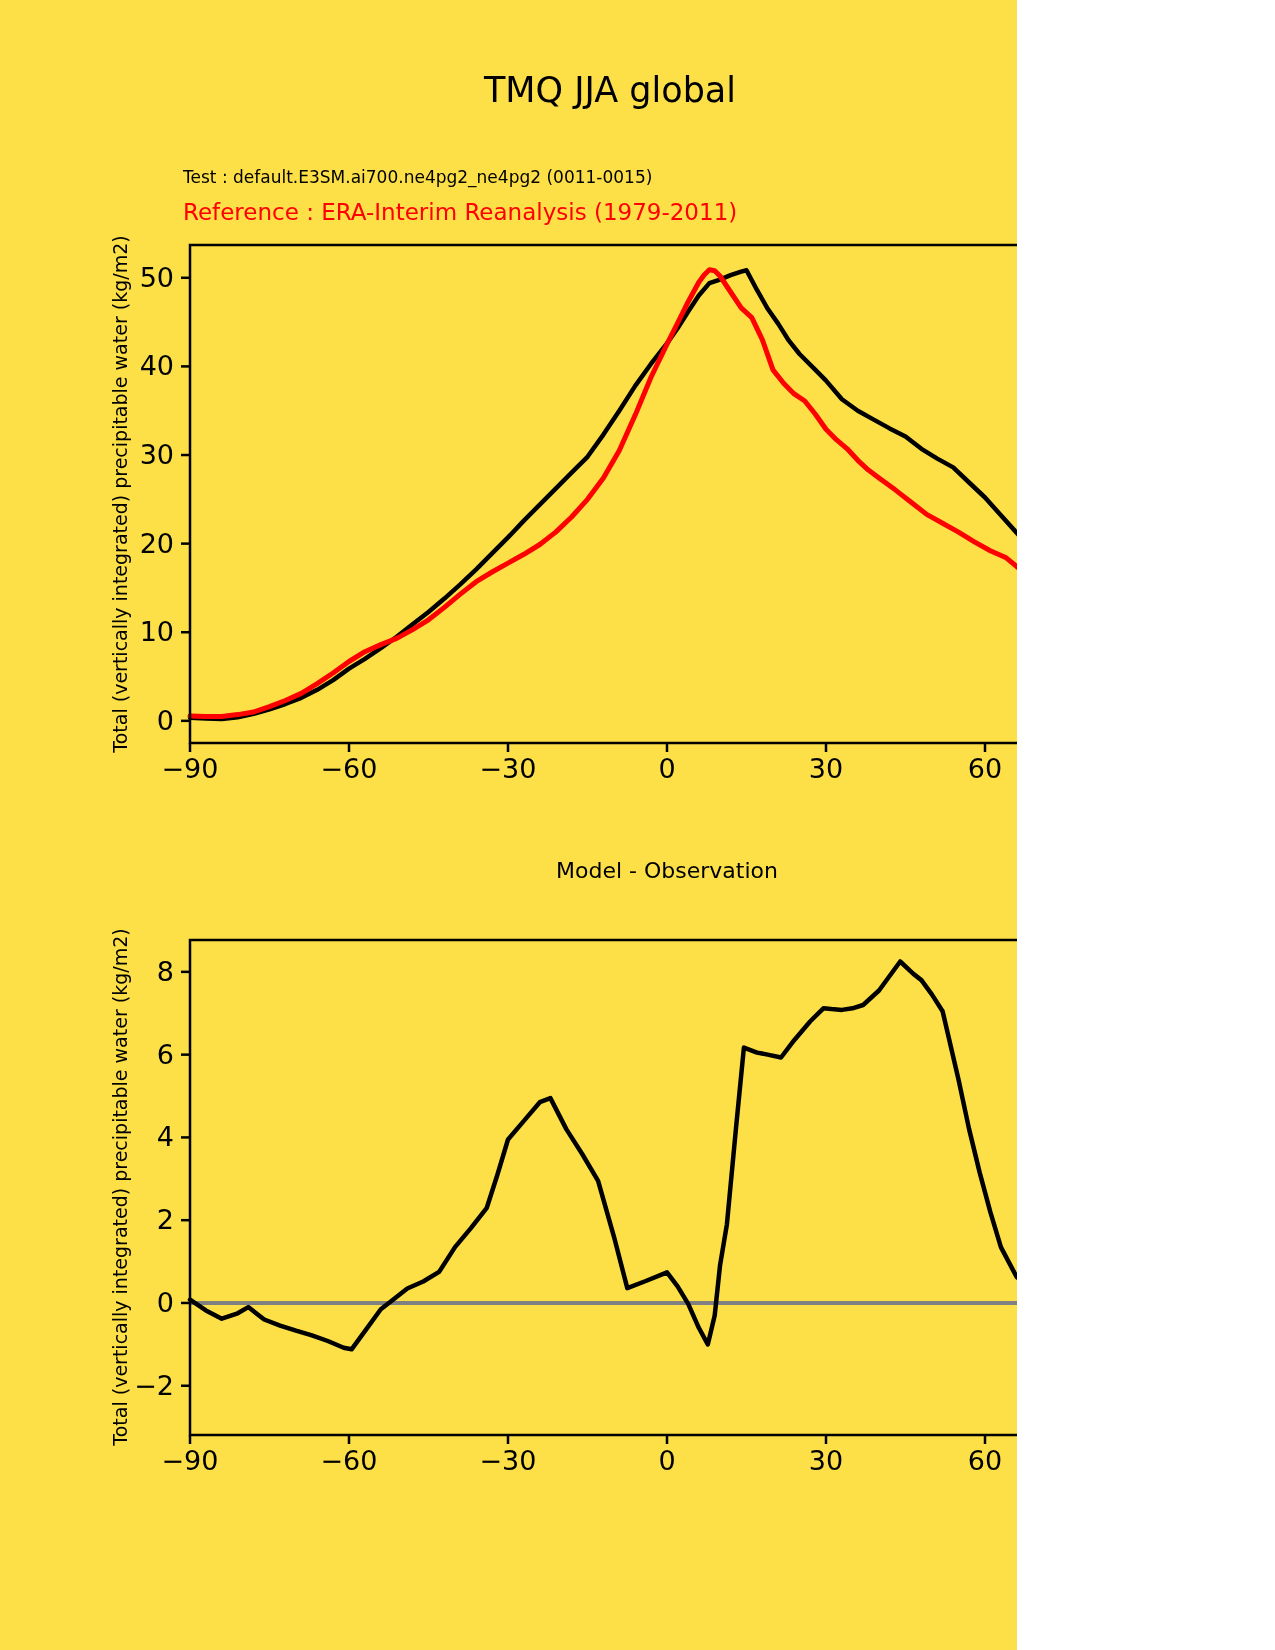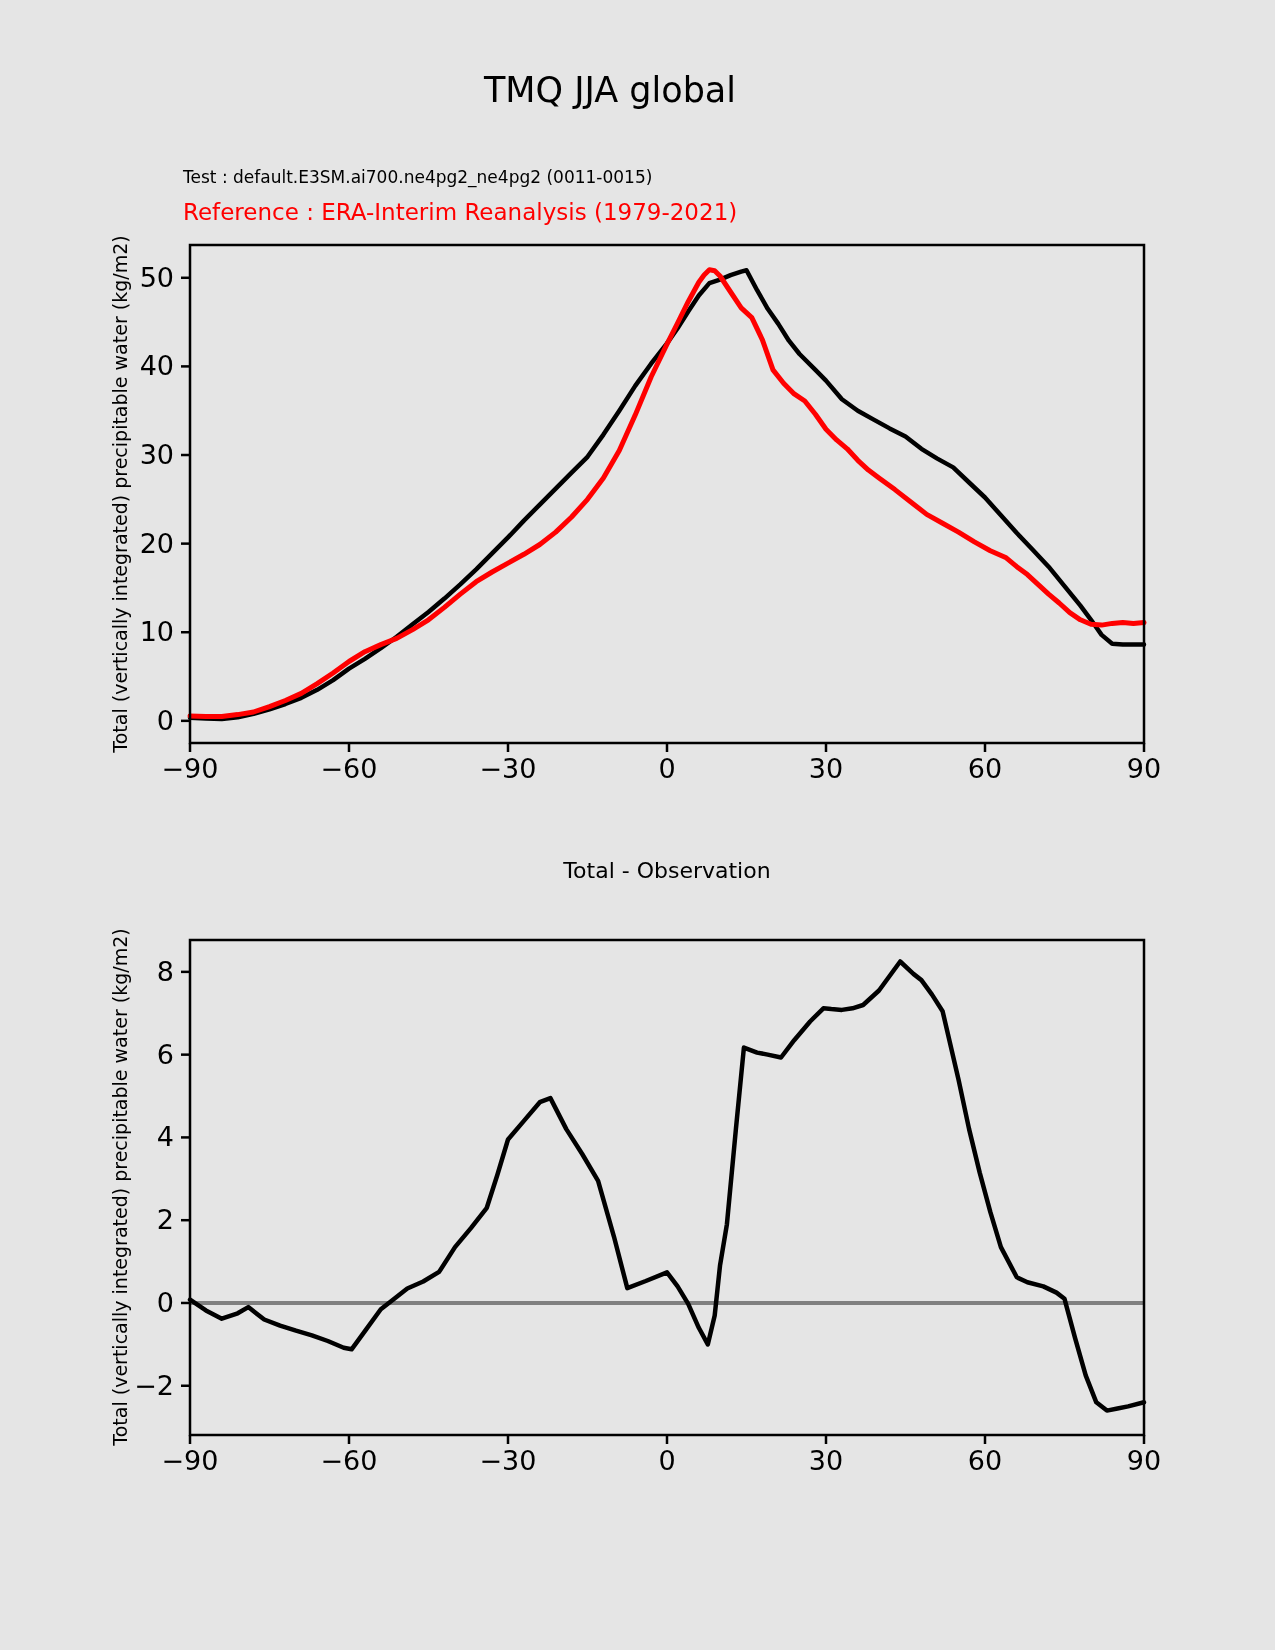--- a/index.html
+++ b/index.html
@@ -1,39 +1,39 @@
 <!DOCTYPE html>
 <html><head>
 <meta charset="utf-8">
 <style>
   html,body{margin:0;padding:0;background:#ffffff;}
-  .page{position:relative;width:1275px;height:1650px;background:#e5e5e5;overflow:hidden;
+  .page{position:relative;width:1017px;height:1650px;background:#fde047;overflow:hidden;
         font-family:"DejaVu Sans","Liberation Sans",sans-serif;color:#000;}
   .fig-title{position:absolute;left:160px;top:70px;width:900px;text-align:center;
              font-size:35px;color:#000;}
   .hdr-test{position:absolute;left:183px;top:167px;font-size:17px;color:#000;white-space:nowrap;}
   .hdr-ref{position:absolute;left:183px;top:199px;font-size:23px;color:#ff0000;white-space:nowrap;}
   .ylab{position:absolute;font-size:19px;color:#000;white-space:nowrap;
         transform:translate(-50%,-50%) rotate(-90deg);}
   .ylab-top{left:120px;top:494px;}
   .ylab-bot{left:120px;top:1187px;}
   .sub-title{position:absolute;left:417px;top:858px;width:500px;text-align:center;
              font-size:22px;color:#000;}
   svg{position:absolute;left:0;top:0;}
   text{font-family:"DejaVu Sans","Liberation Sans",sans-serif;}
 </style>
 </head>
 <body>
 
 <div class="page">
   <div class="fig-title">TMQ JJA global</div>
   <div class="hdr-test">Test : default.E3SM.ai700.ne4pg2_ne4pg2 (0011-0015)</div>
-  <div class="hdr-ref">Reference : ERA-Interim Reanalysis (1979-2021)</div>
+  <div class="hdr-ref">Reference : ERA-Interim Reanalysis (1979-2011)</div>
   <div class="ylab ylab-top">Total (vertically integrated) precipitable water (kg/m2)</div>
-  <div class="sub-title">Total - Observation</div>
+  <div class="sub-title">Model - Observation</div>
   <div class="ylab ylab-bot">Total (vertically integrated) precipitable water (kg/m2)</div>
   <svg id="chart-svg" width="1275" height="1650" viewBox="0 0 1275 1650">
       <g>
         <path d="M190.0,717.7 L205.9,718.6 L221.8,719.1 L237.7,717.3 L253.6,713.8 L269.5,709.3 L285.4,704.0 L301.3,697.8 L317.2,689.8 L333.1,680.1 L349.0,668.6 L364.9,658.8 L380.8,648.2 L396.7,636.7 L412.6,624.3 L428.5,611.9 L444.4,598.6 L460.3,584.4 L476.2,569.3 L492.1,553.4 L508.0,537.4 L523.9,520.6 L539.8,504.6 L555.7,488.7 L571.6,472.7 L587.5,456.8 L603.4,434.6 L619.3,410.7 L635.2,385.9 L651.1,363.7 L667.0,343.4 L677.6,328.3 L688.2,311.5 L698.8,295.5 L709.4,283.1 L720.0,279.6 L730.6,275.1 L741.2,271.6 L746.5,270.3 L757.1,290.2 L767.7,308.8 L778.3,323.9 L788.9,340.7 L799.5,354.0 L815.4,369.9 L826.0,380.6 L841.9,399.2 L857.8,410.7 L873.7,419.6 L889.6,428.4 L905.5,436.4 L921.4,448.8 L937.3,458.6 L953.2,467.4 L969.1,482.5 L985.0,497.5 L1000.9,515.3 L1016.8,533.0 L1032.7,549.8 L1048.6,566.7 L1064.5,586.2 L1080.4,605.7 L1091.0,619.8 L1101.6,634.9 L1112.2,643.8 L1122.8,644.6 L1133.4,644.6 L1144.0,644.6" fill="none" stroke="#000000" stroke-width="4.5" stroke-linejoin="round" stroke-linecap="round"></path>
         <path d="M190.0,716.0 L205.9,716.4 L221.8,716.4 L237.7,714.6 L253.6,712.0 L269.5,706.7 L285.4,700.5 L301.3,693.4 L317.2,683.6 L333.1,673.0 L349.0,661.5 L364.9,651.7 L380.8,644.6 L396.7,638.4 L412.6,629.6 L428.5,619.8 L444.4,607.4 L460.3,594.1 L476.2,581.7 L492.1,572.0 L508.0,563.1 L523.9,554.3 L539.8,544.5 L555.7,532.1 L571.6,517.0 L587.5,499.3 L603.4,478.0 L619.3,450.6 L635.2,415.1 L651.1,377.0 L667.0,344.2 L677.6,323.0 L688.2,301.7 L698.8,282.2 L704.1,275.1 L709.4,269.8 L714.7,270.7 L720.0,276.0 L730.6,292.0 L741.2,307.9 L751.8,317.7 L762.4,339.8 L773.0,369.9 L783.6,383.2 L794.2,393.9 L804.8,401.0 L815.4,414.2 L826.0,429.3 L836.6,439.9 L847.2,448.8 L857.8,460.3 L868.4,470.1 L879.0,478.0 L894.9,489.6 L910.8,502.0 L926.7,514.4 L942.6,523.2 L958.5,532.1 L974.4,541.9 L990.3,550.7 L1006.2,557.8 L1016.8,566.7 L1027.4,574.6 L1038.0,584.4 L1048.6,594.1 L1059.2,603.0 L1069.8,612.7 L1080.4,619.8 L1091.0,624.3 L1101.6,625.1 L1112.2,623.4 L1122.8,622.5 L1133.4,623.4 L1144.0,622.5" fill="none" stroke="#ff0000" stroke-width="5" stroke-linejoin="round" stroke-linecap="round"></path>
         <rect x="190" y="245" width="954" height="498" fill="none" stroke="#000000" stroke-width="2.5"></rect>
         <line x1="190" y1="743" x2="190" y2="752" stroke="#000000" stroke-width="2.5"></line>
         <text x="190" y="778" text-anchor="middle" font-size="27" fill="#000000">−90</text>
         <line x1="349" y1="743" x2="349" y2="752" stroke="#000000" stroke-width="2.5"></line>
         <text x="349" y="778" text-anchor="middle" font-size="27" fill="#000000">−60</text>

